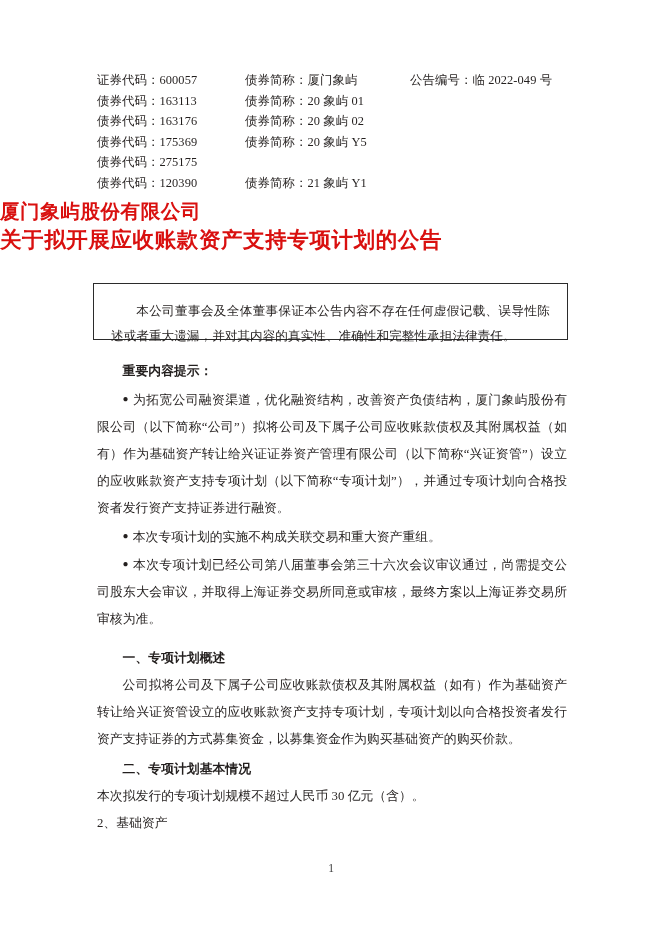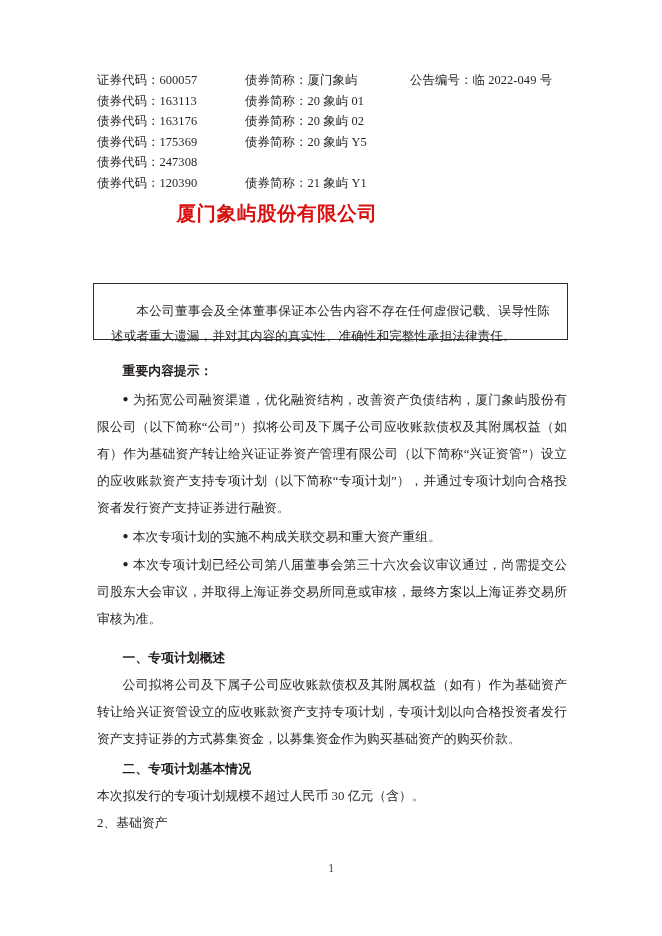--- a/index.html
+++ b/index.html
@@ -50,24 +50,24 @@
   }
   .lbl { }
   .val { }
 
   
   .doc-title {
     position: absolute;
     left: 0;
     top: 200px;
     width: 554px;
-    text-align: center;
+    text-align: left;
     color: #d9100f;
     font-weight: bold;
-    font-family: Liberation Serif, serif;
+    font-family: Liberation Mono, monospace;
   }
   .title-line1 {
     font-size: 19.5px;
     line-height: 27px;
     letter-spacing: 0.6px;
   }
   .title-line2 {
     font-size: 21.5px;
     line-height: 29px;
     letter-spacing: 0.6px;
@@ -163,32 +163,33 @@
       <span class="col-code"><span class="lbl">债券代码：</span><span class="val">163176</span></span>
       <span class="col-abbr"><span class="lbl">债券简称：</span><span class="val">20 象屿 02</span></span>
     </div>
 
     <div class="code-row">
       <span class="col-code"><span class="lbl">债券代码：</span><span class="val">175369</span></span>
       <span class="col-abbr"><span class="lbl">债券简称：</span><span class="val">20 象屿 Y5</span></span>
     </div>
 
     <div class="code-row">
-      <span class="col-code"><span class="lbl">债券代码：</span><span class="val">247308</span></span>
+      <span class="col-code"><span class="lbl">债券代码：</span><span class="val">275175</span></span>
     </div>
 
     <div class="code-row">
       <span class="col-code"><span class="lbl">债券代码：</span><span class="val">120390</span></span>
       <span class="col-abbr"><span class="lbl">债券简称：</span><span class="val">21 象屿 Y1</span></span>
     </div>
 
   </div>
 
   <div class="doc-title">
     <div class="title-line1">厦门象屿股份有限公司</div>
+    <div class="title-line2">关于拟开展应收账款资产支持专项计划的公告</div>
   </div>
 
   <div class="disclaimer">
     <p>本公司董事会及全体董事保证本公告内容不存在任何虚假记载、误导性陈述或者重大遗漏，并对其内容的真实性、准确性和完整性承担法律责任。</p>
   </div>
 
   <div class="body-block" id="section-one">
     <p class="heading">一、专项计划概述</p>
     <p class="indent">公司拟将公司及下属子公司应收账款债权及其附属权益（如有）作为基础资产转让给兴证资管设立的应收账款资产支持专项计划，专项计划以向合格投资者发行资产支持证券的方式募集资金，以募集资金作为购买基础资产的购买价款。</p>
   </div>

